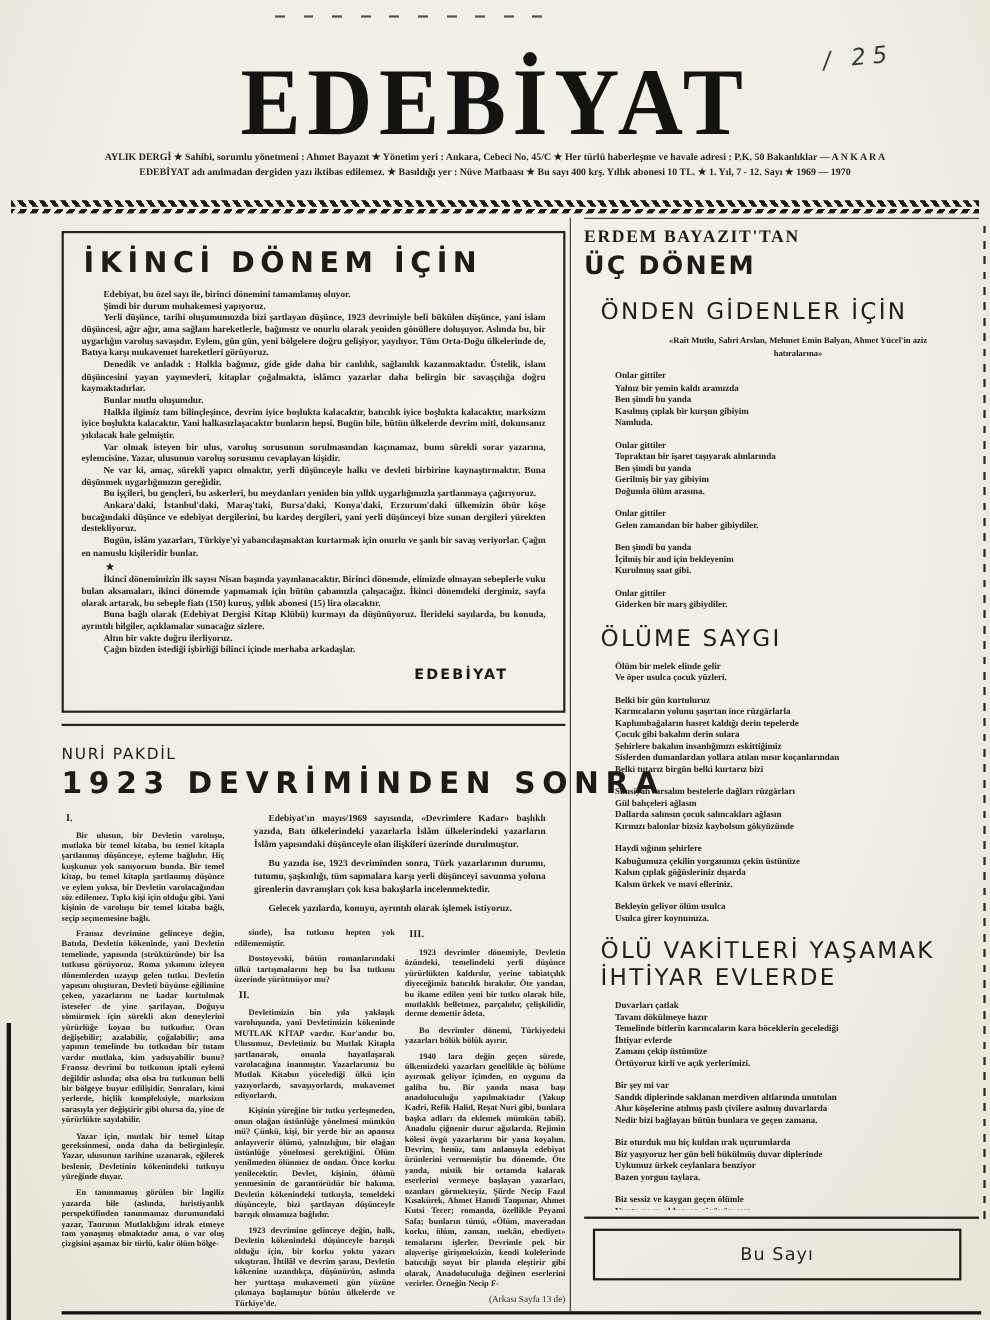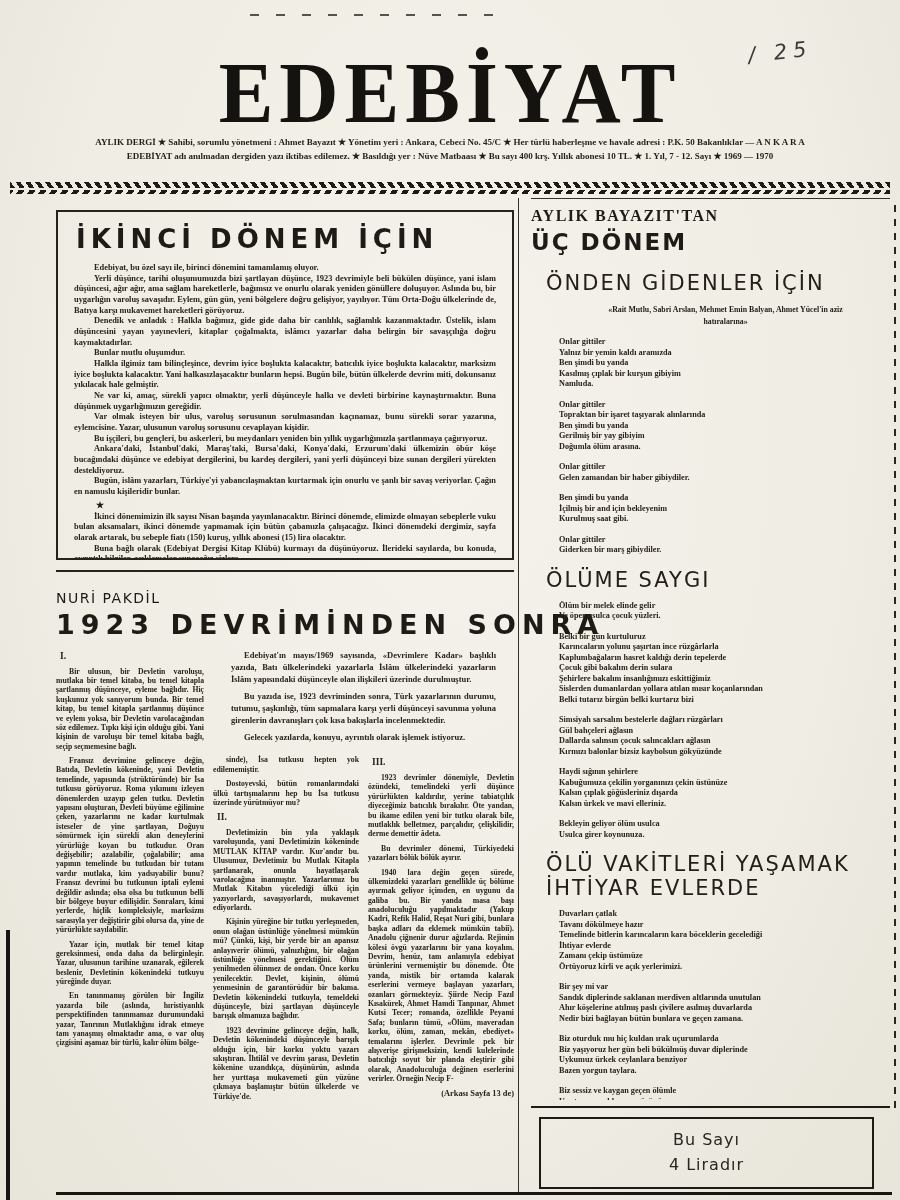--- a/index.html
+++ b/index.html
@@ -31,21 +31,21 @@
   .rule-band .b1 { height:6px; background:repeating-linear-gradient(55deg,#1e1a14 0 4px, transparent 4px 8px); }
   .rule-band .b2 { height:4px; margin-top:2px; background:repeating-linear-gradient(-55deg,#1e1a14 0 5px, transparent 5px 9px); }
 
   
   .content { position:absolute; top:198px; left:56px; right:10px; bottom:8px; display:flex; }
   .col-left  { width:458px; flex:none; }
   .divider-v { width:1px; background:#33302a; margin:0 2px 0 4px; }
   .col-right { flex:1; padding-left:10px; display:flex; flex-direction:column; }
 
   
-  .editorial-box { border:2px solid #26231d; margin-top:12px; padding:12px 16px 8px; height:350px; overflow:hidden; }
+  .editorial-box { border:2px solid #26231d; margin-top:12px; padding:12px 16px 8px; height:438px; overflow:hidden; }
   .editorial-title { font-family:"DejaVu Sans", sans-serif; font-weight:bold; font-size:26px;
     letter-spacing:5px; margin:0 0 9px 2px; white-space:nowrap; }
   .editorial-paras p { margin:0; font-size:8.4px; font-weight:bold; line-height:1.27;
     text-align:justify; text-indent:20px; color:#29241c; }
   .star-divider { font-size:9px; margin:2px 0 2px 22px; font-weight:bold; }
   .editorial-signature { text-align:right; padding-right:34px; margin-top:9px;
     font-family:"DejaVu Sans", sans-serif; font-weight:bold; font-size:13px; letter-spacing:2px; }
 
   .section-rule { border:none; border-top:2px solid #26231d; margin:10px 0 4px; }
 
@@ -57,21 +57,21 @@
     font-size:7.7px; font-weight:bold; line-height:1.22; text-align:justify; color:#29241c; }
   .col-a { width:148px; flex:none; overflow:hidden; }
   .col-bc-wrap { flex:1; display:flex; flex-direction:column; overflow:hidden; }
   .article-intro { font-size:8.5px; line-height:1.42; margin:0 18px 7px; }
   .article-intro p { margin:0; text-indent:16px; }
   .col-bc { display:flex; gap:9px; flex:1; overflow:hidden; }
   .col-b, .col-c { flex:1; overflow:hidden; }
   .sec-head { font-size:9.5px; font-weight:bold; margin:5px 0 4px 4px; }
   .sec-head.first { margin-top:2px; }
   .article-body p { margin:0 0 5px; text-indent:13px; }
-  .continuation { text-align:right; font-size:8.4px; font-weight:bold; margin-top:2px; }
+  .continuation { text-align:right; font-size:8.4px; font-weight:normal; margin-top:2px; }
 
   
   .poems { border-top:1.5px solid #33302a; padding-top:8px; height:902px; overflow:hidden; }
   .poems-author { font-size:16px; font-weight:bold; letter-spacing:1.5px; margin:0 0 4px; }
   .series-title { font-family:"DejaVu Sans", sans-serif; font-weight:bold; font-size:23px;
     letter-spacing:2px; margin:0 0 16px; }
   .poem-title { font-family:"DejaVu Sans", sans-serif; font-weight:normal; font-size:21px;
     letter-spacing:2px; margin:12px 15px 9px; color:#242019; }
   .dedication { text-align:center; font-size:7.8px; font-weight:bold; line-height:1.5; margin:2px 30px 10px 60px; }
   .stanzas .stanza { margin:0 0 10px 28px; font-size:8.2px; font-weight:bold; line-height:1.28; color:#29241c; }
@@ -103,26 +103,27 @@
   </div>
 
   <div class="content">
 
     <div class="col-left">
 
       <div class="editorial-box">
         <div class="editorial-title">İKİNCİ DÖNEM İÇİN</div>
         <div class="editorial-paras">
             <p>Edebiyat, bu özel sayı ile, birinci dönemini tamamlamış oluyor.</p>
+            <p>Şimdi bir durum muhakemesi yapıyoruz.</p>
             <p>Yerli düşünce, tarihi oluşumumuzda bizi şartlayan düşünce, 1923 devrimiyle beli bükülen düşünce, yani islam düşüncesi, ağır ağır, ama sağlam hareketlerle, bağımsız ve onurlu olarak yeniden gönüllere doluşuyor. Aslında bu, bir uygarlığın varoluş savaşıdır. Eylem, gün gün, yeni bölgelere doğru gelişiyor, yayılıyor. Tüm Orta-Doğu ülkelerinde de, Batıya karşı mukavemet hareketleri görüyoruz.</p>
             <p>Denedik ve anladık : Halkla bağımız, gide gide daha bir canlılık, sağlamlık kazanmaktadır. Üstelik, islam düşüncesini yayan yayınevleri, kitaplar çoğalmakta, islâmcı yazarlar daha belirgin bir savaşçılığa doğru kaymaktadırlar.</p>
             <p>Bunlar mutlu oluşumdur.</p>
             <p>Halkla ilgimiz tam bilinçleşince, devrim iyice boşlukta kalacaktır, batıcılık iyice boşlukta kalacaktır, marksizm iyice boşlukta kalacaktır. Yani halkasızlaşacaktır bunların hepsi. Bugün bile, bütün ülkelerde devrim miti, dokunsanız yıkılacak hale gelmiştir.</p>
+            <p>Var olmak isteyen bir ulus, varoluş sorusunun sorulmasından kaçınamaz, bunu sürekli sorar yazarına, eylemcisine. Yazar, ulusunun varoluş sorusunu cevaplayan kişidir.</p>
             <p>Ne var ki, amaç, sürekli yapıcı olmaktır, yerli düşünceyle halkı ve devleti birbirine kaynaştırmaktır. Buna düşünmek uygarlığımızın gereğidir.</p>
-            <p>Var olmak isteyen bir ulus, varoluş sorusunun sorulmasından kaçınamaz, bunu sürekli sorar yazarına, eylemcisine. Yazar, ulusunun varoluş sorusunu cevaplayan kişidir.</p>
             <p>Bu işçileri, bu gençleri, bu askerleri, bu meydanları yeniden bin yıllık uygarlığımızla şartlanmaya çağırıyoruz.</p>
             <p>Ankara'daki, İstanbul'daki, Maraş'taki, Bursa'daki, Konya'daki, Erzurum'daki ülkemizin öbür köşe bucağındaki düşünce ve edebiyat dergilerini, bu kardeş dergileri, yani yerli düşünceyi bize sunan dergileri yürekten destekliyoruz.</p>
             <p>Bugün, islâm yazarları, Türkiye'yi yabancılaşmaktan kurtarmak için onurlu ve şanlı bir savaş veriyorlar. Çağın en namuslu kişileridir bunlar.</p>
           </div>
         <div class="star-divider">★</div>
         <div class="editorial-paras">
             <p>İkinci dönemimizin ilk sayısı Nisan başında yayınlanacaktır. Birinci dönemde, elimizde olmayan sebeplerle vuku bulan aksamaları, ikinci dönemde yapmamak için bütün çabamızla çalışacağız. İkinci dönemdeki dergimiz, sayfa olarak artarak, bu sebeple fiatı (150) kuruş, yıllık abonesi (15) lira olacaktır.</p>
             <p>Buna bağlı olarak (Edebiyat Dergisi Kitap Klübü) kurmayı da düşünüyoruz. İlerideki sayılarda, bu konuda, ayrıntılı bilgiler, açıklamalar sunacağız sizlere.</p>
             <p>Altın bir vakte doğru ilerliyoruz.</p>
             <p>Çağın bizden istediği işbirliği bilinci içinde merhaba arkadaşlar.</p>
@@ -175,21 +176,21 @@
             </div>
           </div>
         </div>
       </div>
     </div>
 
     <div class="divider-v"></div>
 
     <div class="col-right">
       <div class="poems">
-        <div class="poems-author">AYLIK BAYAZIT'TAN</div>
+        <div class="poems-author">ERDEM BAYAZIT'TAN</div>
         <div class="series-title">ÜÇ DÖNEM</div>
 
         <div class="poem-title">ÖNDEN GİDENLER İÇİN</div>
         <div class="dedication">«Rait Mutlu, Sabri Arslan, Mehmet Emin Balyan, Ahmet Yücel'in aziz hatıralarına»</div>
         <div class="stanzas">
             <div class="stanza">Onlar gittiler<br>Yalnız bir yemin kaldı aramızda<br>Ben şimdi bu yanda<br>Kasılmış çıplak bir kurşun gibiyim<br>Namluda.</div>
             <div class="stanza">Onlar gittiler<br>Topraktan bir işaret taşıyarak alınlarında<br>Ben şimdi bu yanda<br>Gerilmiş bir yay gibiyim<br>Doğumla ölüm arasına.</div>
             <div class="stanza">Onlar gittiler<br>Gelen zamandan bir haber gibiydiler.</div>
             <div class="stanza">Ben şimdi bu yanda<br>İçilmiş bir and için bekleyenim<br>Kurulmuş saat gibi.</div>
             <div class="stanza">Onlar gittiler<br>Giderken bir marş gibiydiler.</div>
@@ -209,18 +210,17 @@
             <div class="stanza">Duvarları çatlak<br>Tavanı dökülmeye hazır<br>Temelinde bitlerin karıncaların kara böceklerin gecelediği<br>İhtiyar evlerde<br>Zamanı çekip üstümüze<br>Örtüyoruz kirli ve açık yerlerimizi.</div>
             <div class="stanza">Bir şey mi var<br>Sandık diplerinde saklanan merdiven altlarında unutulan<br>Ahır köşelerine atılmış paslı çivilere asılmış duvarlarda<br>Nedir bizi bağlayan bütün bunlara ve geçen zamana.</div>
             <div class="stanza">Biz oturduk mu hiç kuldan ırak uçurumlarda<br>Biz yaşıyoruz her gün beli bükülmüş duvar diplerinde<br>Uykumuz ürkek ceylanlara benziyor<br>Bazen yorgun taylara.</div>
             <div class="stanza">Biz sessiz ve kaygan geçen ölümle<br>Unutmuş ve aldırmaz görünüyoruz<br>Gıcırtılı merdivenden çıkan ölümü.</div>
           </div>
       </div>
 
       <hr class="price-rule">
       <div class="price-box">
         <div>Bu Sayı</div>
-        <div>4 Liradır</div>
       </div>
     </div>
 
   </div>
 </div>
 
 </body></html>

